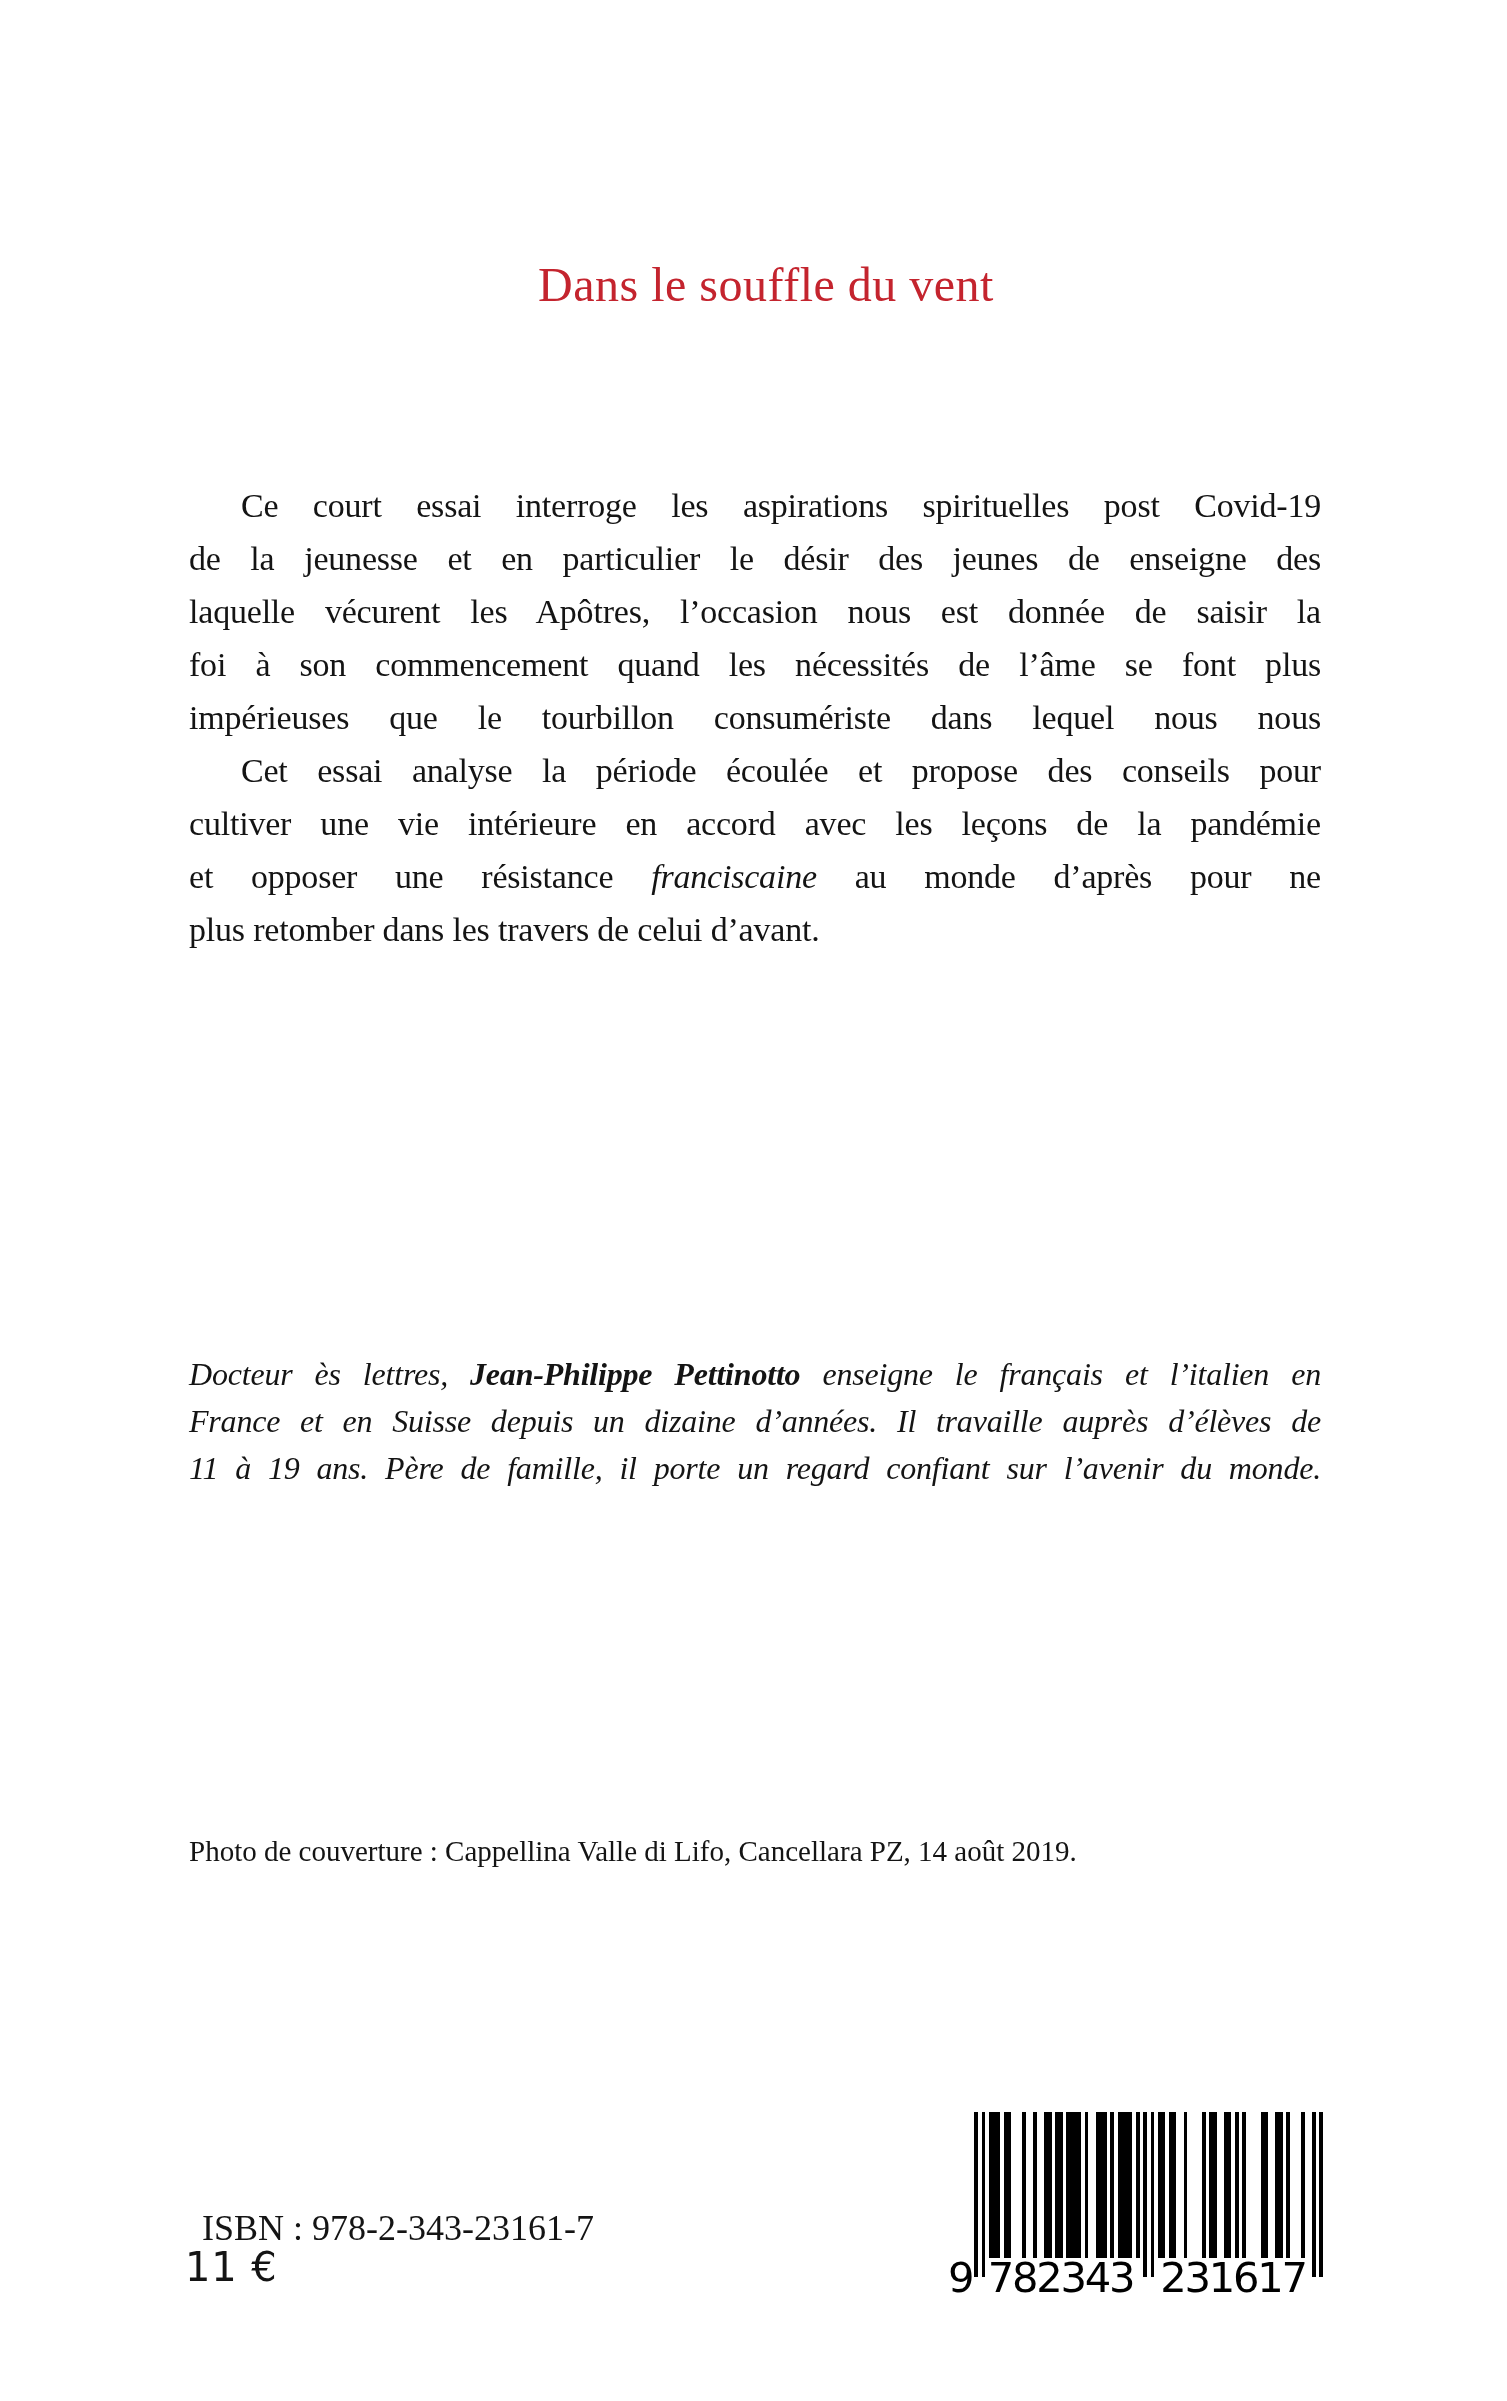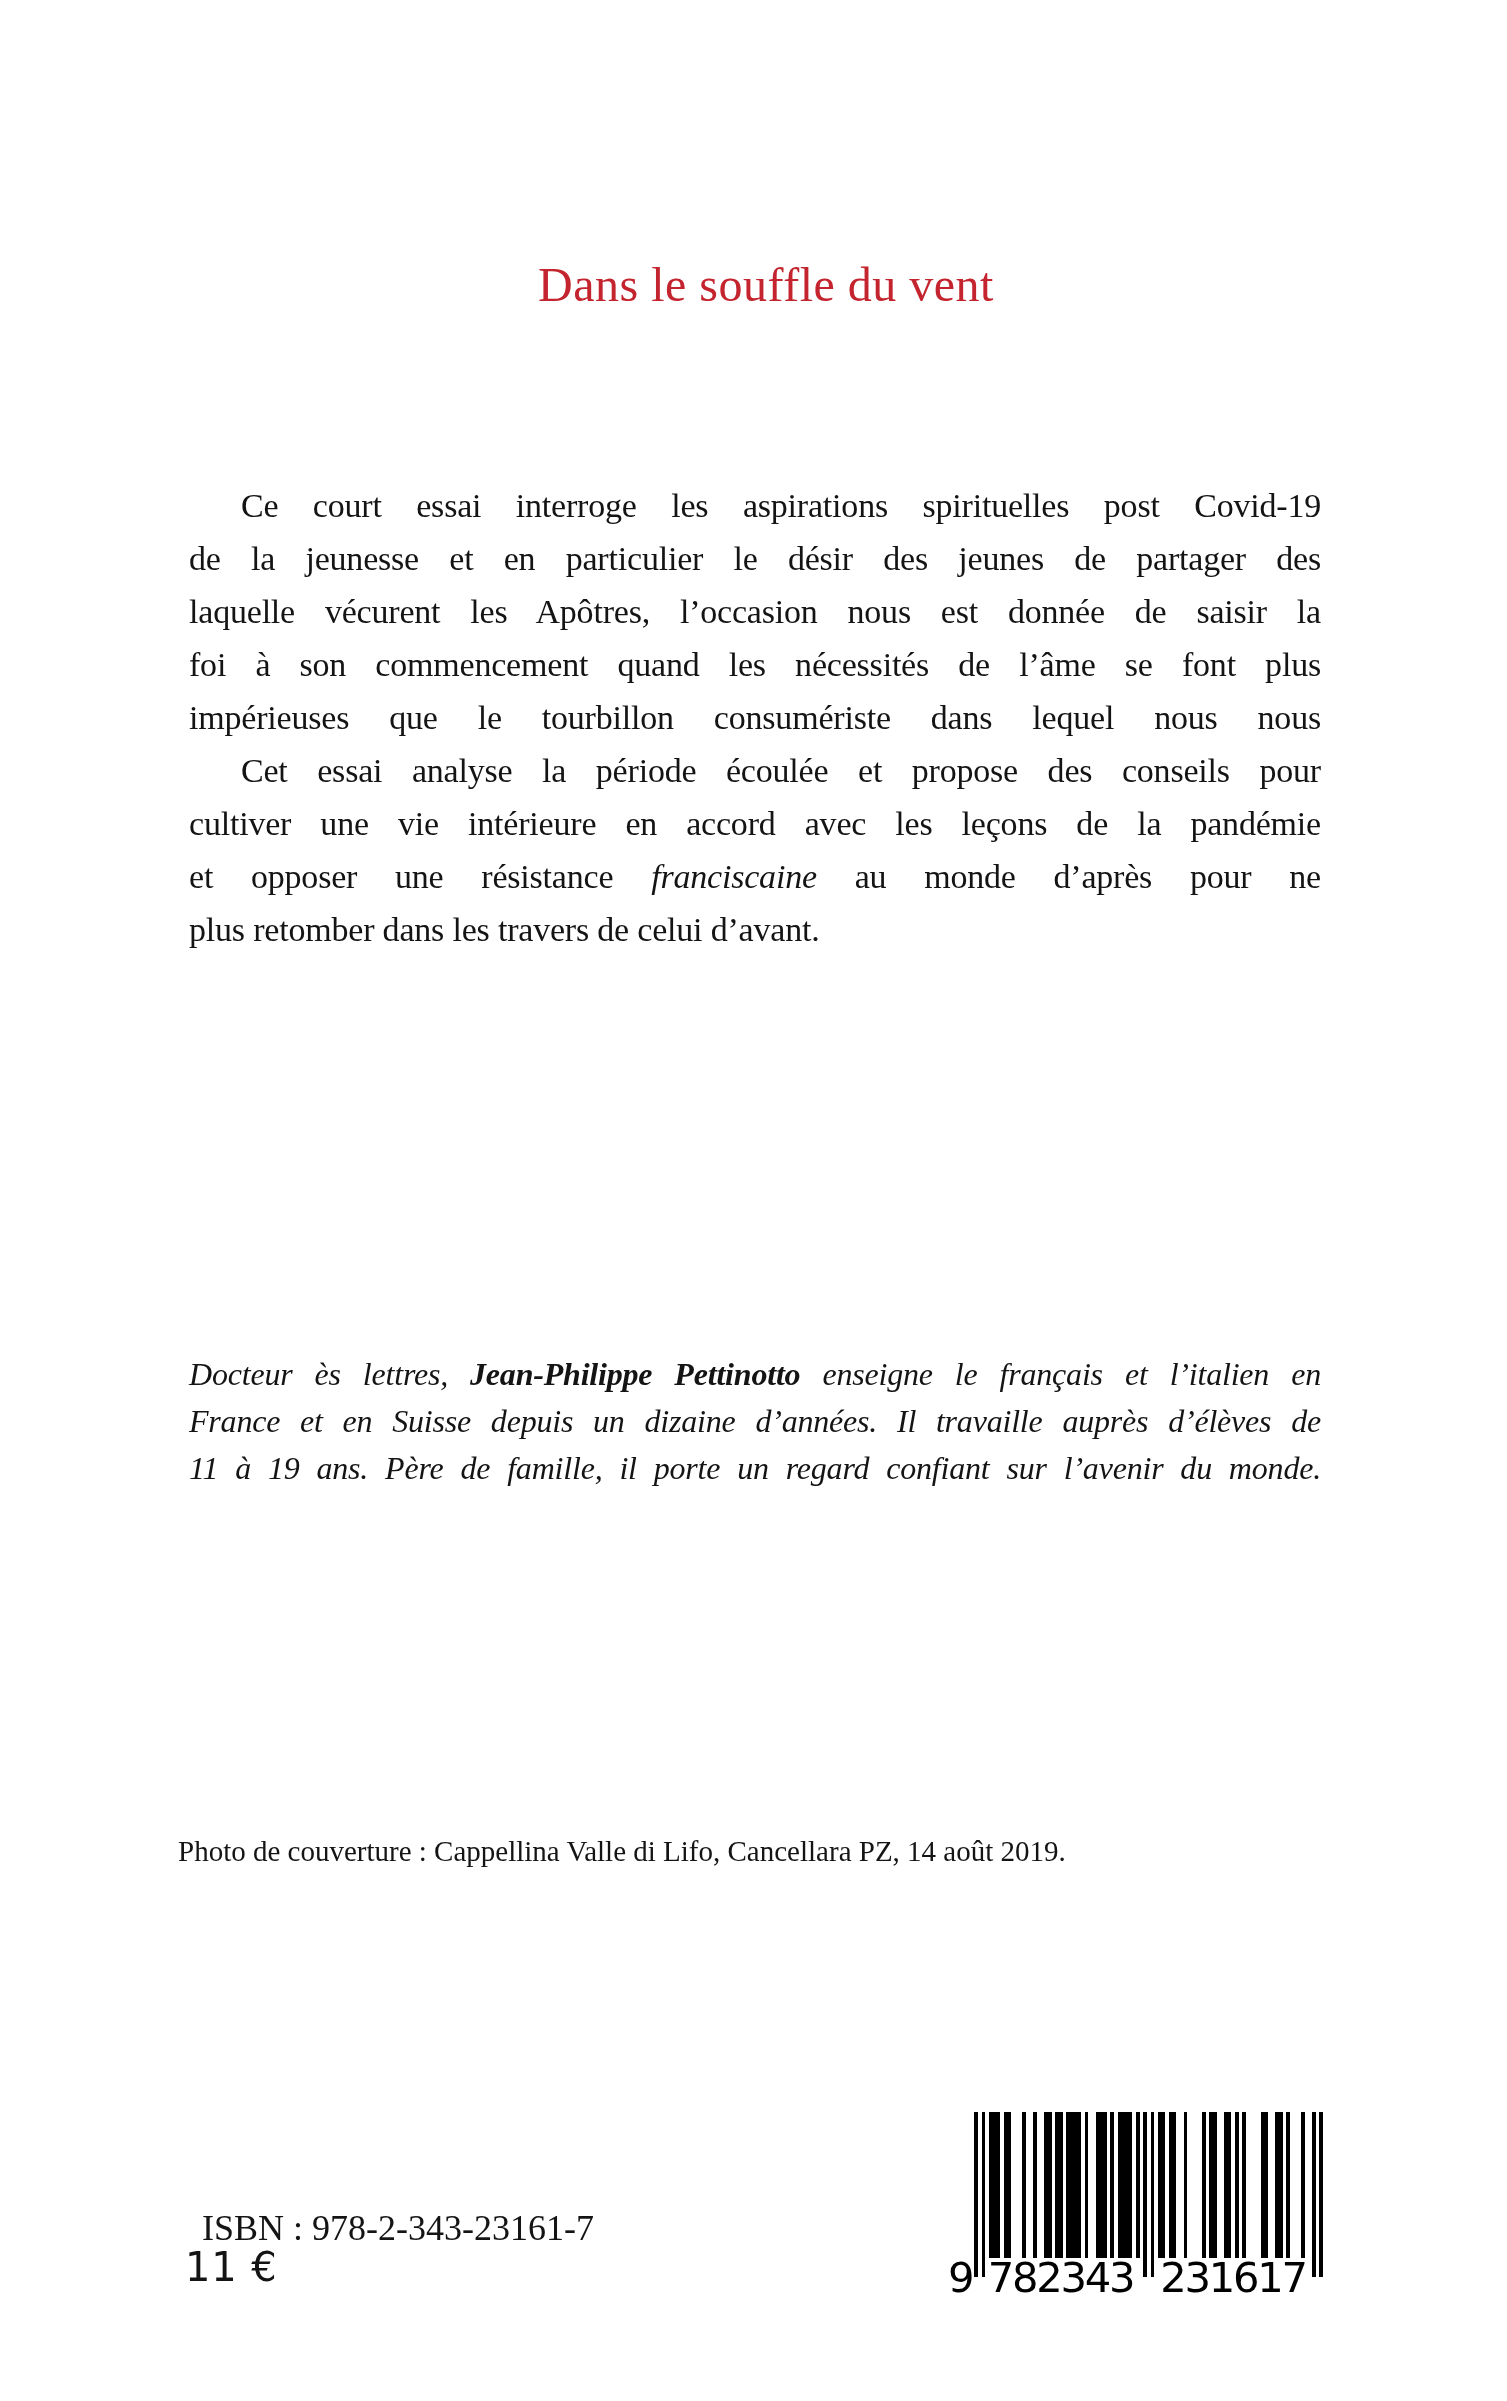--- a/index.html
+++ b/index.html
@@ -29,21 +29,21 @@
     font-size:32px;line-height:47px;
     font-style:italic;
     letter-spacing:-0.2px;
   }
   .line{text-align:justify;text-align-last:justify;}
   .line.last{text-align-last:left;}
   .line.indent{text-indent:52px;}
   .b{font-weight:700;}
   .i{font-style:italic;}
   .credit{
-    position:absolute;left:178px;top:1832px;width:1230px;
+    position:absolute;left:189px;top:1832px;width:1230px;
     margin:0;
     font-size:29px;line-height:38px;
   }
   .isbn{
     position:absolute;left:189px;top:2193px;
     margin:13px;
     font-size:36px;line-height:44px;
   }
   .price{
     position:absolute;left:185px;top:2245px;
@@ -63,21 +63,21 @@
 </style>
 </head>
 <body>
 
 <div class="page">
 
   <h1 class="title" style="color: rgb(196, 36, 46);">Dans le souffle du vent</h1>
 
   <div class="synopsis" id="synopsis">
       <div class="line indent"><span>Ce court essai interroge les aspirations spirituelles post Covid-19</span></div>
-      <div class="line"><span>de la jeunesse et en particulier le désir des jeunes de partager des</span></div>
+      <div class="line"><span>de la jeunesse et en particulier le désir des jeunes de enseigne des</span></div>
       <div class="line"><span>laquelle vécurent les Apôtres, l’occasion nous est donnée de saisir la</span></div>
       <div class="line"><span>foi à son commencement quand les nécessités de l’âme se font plus</span></div>
       <div class="line"><span>impérieuses que le tourbillon consumériste dans lequel nous nous</span></div>
       <div class="line indent"><span>Cet essai analyse la période écoulée et propose des conseils pour</span></div>
       <div class="line"><span>cultiver une vie intérieure en accord avec les leçons de la pandémie</span></div>
       <div class="line"><span>et opposer une résistance </span><span class="i">franciscaine</span><span> au monde d’après pour ne</span></div>
       <div class="line last"><span>plus retomber dans les travers de celui d’avant.</span></div>
     </div>
 
   <div class="bio" id="bio">

